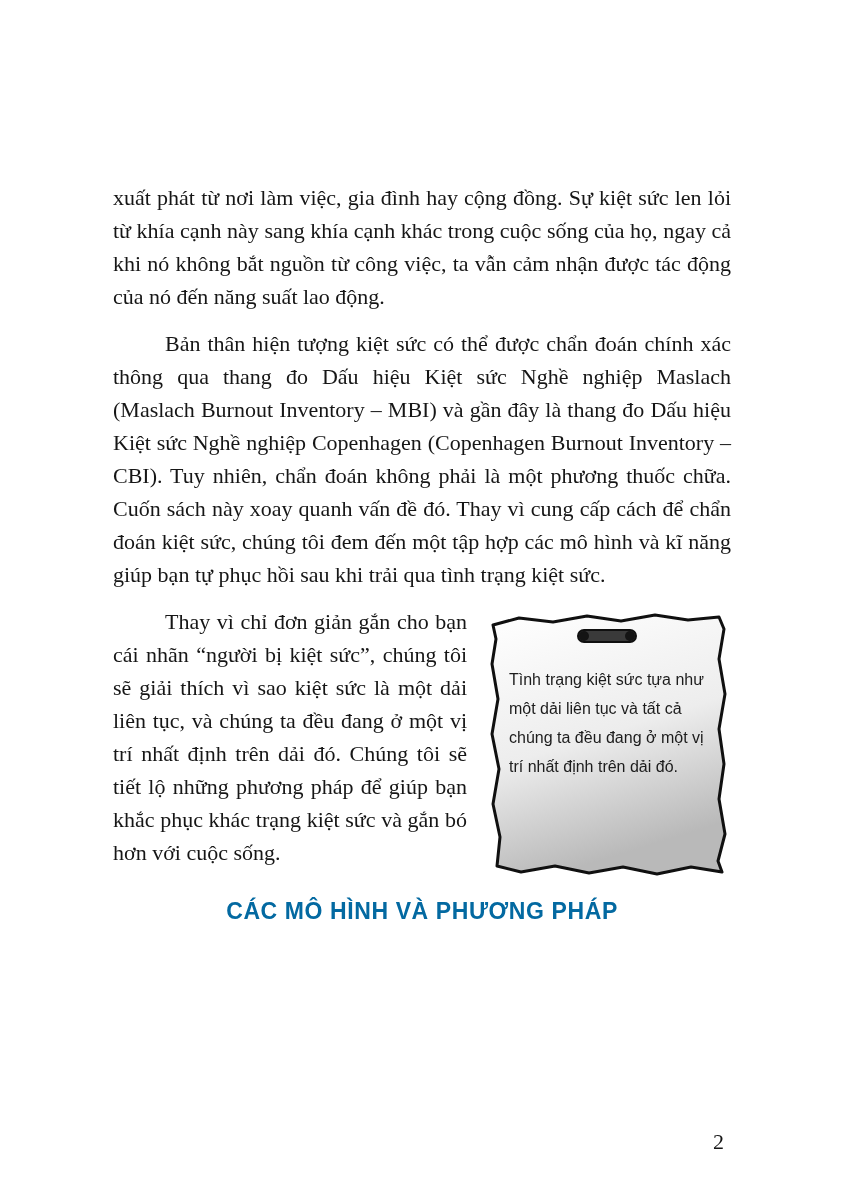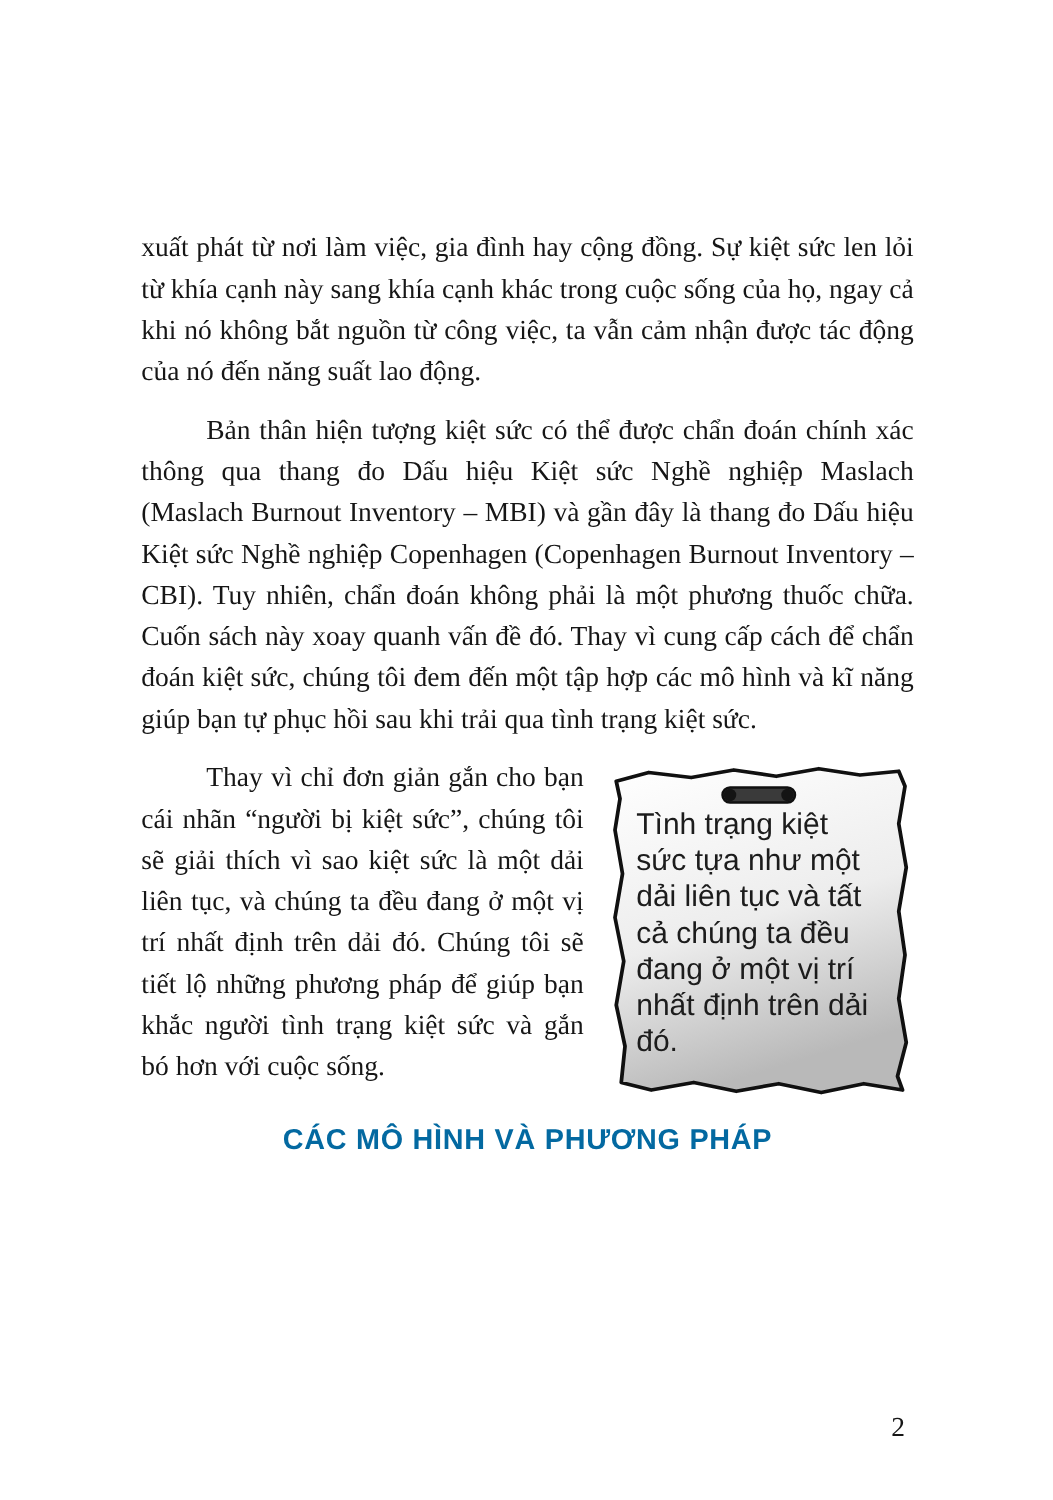--- a/index.html
+++ b/index.html
@@ -32,24 +32,24 @@
     width: 248px;
     height: 273px;
     margin: 4px 0 10px 16px;
     position: relative;
     text-indent: 0;
   }
   .note-box svg { position: absolute; left: 0; top: 0; }
   .note-text {
     position: absolute;
     left: 26px;
-    top: 36px;
+    top: 56px;
     width: 196px;
     font-family: "Liberation Sans", sans-serif;
-    font-size: 24px;
+    font-size: 16px;
     line-height: 29px;
     color: #1c1c1c;
     text-align: left;
     text-indent: 0;
   }
 
   .section-heading {
     clear: both;
     margin: 26px 0 18px 0;
     text-align: center;
@@ -93,21 +93,21 @@
                    L72,257 L38,263 L14,257 L17,228 L10,195 L16,160 L9,125
                    L15,90 L9,55 L13,30 Z" fill="url(#paperGrad)" stroke="#101010" stroke-width="3" stroke-linejoin="round"></path>
           <g>
             <rect x="95" y="21" width="58" height="12" rx="6" fill="#3a3a3a" stroke="#101010" stroke-width="2"></rect>
             <circle cx="101" cy="27" r="5" fill="#141414"></circle>
             <circle cx="147" cy="27" r="5" fill="#141414"></circle>
           </g>
         </svg>
         <span class="note-text">Tình trạng kiệt sức tựa như một dải liên tục và tất cả chúng ta đều đang ở một vị trí nhất định trên dải đó.</span>
       </span>
-      <span>Thay vì chỉ đơn giản gắn cho bạn cái nhãn “người bị kiệt sức”, chúng tôi sẽ giải thích vì sao kiệt sức là một dải liên tục, và chúng ta đều đang ở một vị trí nhất định trên dải đó. Chúng tôi sẽ tiết lộ những phương pháp để giúp bạn khắc người tình trạng kiệt sức và gắn bó hơn với cuộc sống.</span>
+      <span>Thay vì chỉ đơn giản gắn cho bạn cái nhãn “người bị kiệt sức”, chúng tôi sẽ giải thích vì sao kiệt sức là một dải liên tục, và chúng ta đều đang ở một vị trí nhất định trên dải đó. Chúng tôi sẽ tiết lộ những phương pháp để giúp bạn khắc phục khác trạng kiệt sức và gắn bó hơn với cuộc sống.</span>
     </div>
 
     <h2 class="section-heading">CÁC MÔ HÌNH VÀ PHƯƠNG PHÁP</h2>
 
 
   </div>
 
   <div class="page-number">2</div>
 </div>
 

